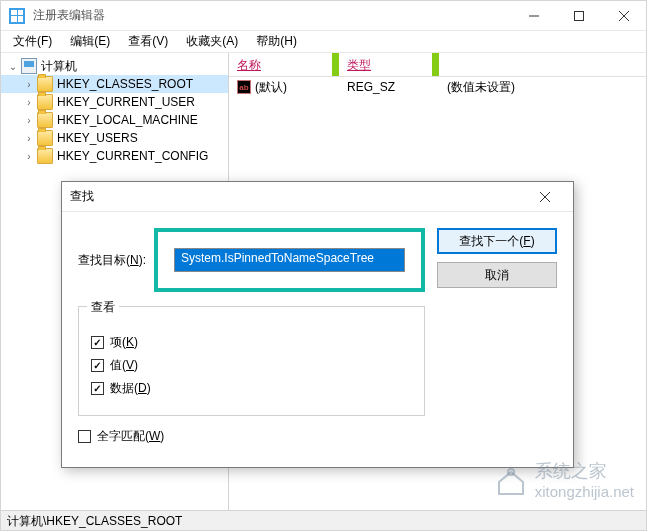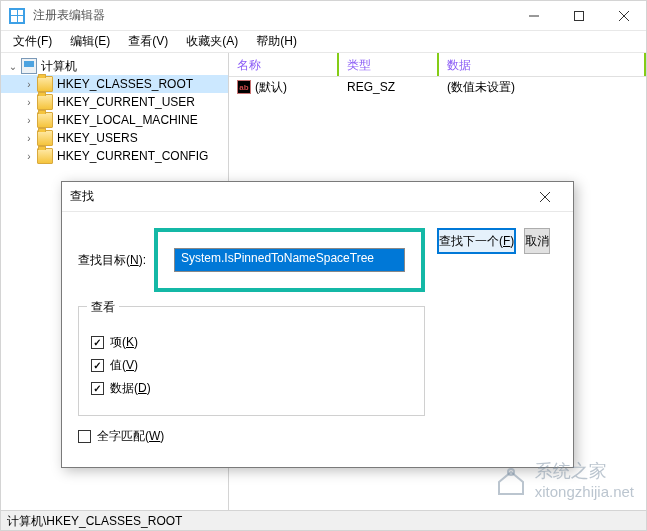--- a/index.html
+++ b/index.html
@@ -21,21 +21,21 @@
 .tree-row.selected { background: #cce8ff; }
 .tree-expander { width: 16px; text-align: center; color: #666; font-size: 10px; cursor: pointer; }
 .tree-icon { width: 16px; height: 16px; margin-right: 4px; }
 .folder-icon { background: linear-gradient(#ffe9a6, #f5c43d); border: 1px solid #d9a93c; border-radius: 1px; position: relative; }
 .folder-icon::before { content: ""; position: absolute; top: -3px; left: 0; width: 6px; height: 3px; background: #f5c43d; border: 1px solid #d9a93c; border-bottom: none; border-radius: 1px 1px 0 0; }
 .computer-icon { background: #eef2f5; border: 1px solid #7a99b8; position: relative; }
 .computer-icon::after { content: ""; position: absolute; inset: 2px; top: 2px; bottom: 6px; background: #4da3e0; }
 
 .list-panel { flex: 1; position: relative; }
 .list-header { display: flex; height: 24px; border-bottom: 1px solid #e0e0e0; }
-.list-col { padding: 4px 8px; border-right: 2px solid #84cc16; color: #8b5cf6; }
+.list-col { padding: 4px 8px; border-right: 7px solid #84cc16; color: #be185d; text-decoration: underline; }
 .list-row { display: flex; height: 20px; align-items: center; }
 .list-cell { padding: 2px 8px; display: flex; align-items: center; gap: 4px; }
 .string-icon { width: 14px; height: 14px; background: #000000; border: 1px solid #c97373; position: relative; display: flex; align-items: center; justify-content: center; font-size: 8px; color: #c94a4a; font-weight: bold; }
 
 .statusbar { position: absolute; bottom: 0; left: 0; right: 0; height: 20px; border-top: 1px solid #d4d4d4; padding: 2px 6px; background: #f0f0f0; }
 
 .dialog { position: absolute; left: 60px; top: 180px; width: 513px; background: #fff; border: 1px solid #7a7a7a; box-shadow: 3px 3px 12px rgba(0,0,0,0.25); }
 .dialog-titlebar { height: 30px; display: flex; align-items: center; padding: 0 8px; background: #fff; border-bottom: 1px solid #e8e8e8; }
 .dialog-close { margin-left: auto; width: 40px; height: 28px; display: flex; align-items: center; justify-content: center; cursor: pointer; }
 .dialog-body { padding: 16px; display: flex; gap: 12px; }
@@ -45,21 +45,21 @@
 .search-input-wrap { flex: 1; border: 4px solid #14b8a6; padding: 16px; }
 .search-input { width: 100%; height: 24px; border: 1px solid #888; padding: 2px 4px; background: #0078d7; }
 .search-input-text { background: #0078d7; color: #fff; padding: 1px 2px; }
 
 .fieldset { border: 1px solid #d0d0d0; padding: 21px 12px 12px; position: relative; margin-bottom: 12px; }
 .fieldset-legend { position: absolute; top: -8px; left: 8px; background: #fff; padding: 0 4px; }
 .checkbox-row { display: flex; align-items: center; gap: 6px; margin: 6px 0; }
 .checkbox { width: 13px; height: 13px; border: 1px solid #333; display: flex; align-items: center; justify-content: center; font-size: 10px; cursor: pointer; }
 .checkbox.checked::after { content: "✓"; color: #000; font-weight: bold; }
 
-.dialog-right { width: 120px; display: flex; flex-direction: row; gap: 8px; }
+.dialog-right { width: 120px; display: flex; flex-direction: column; gap: 8px; }
 .dlg-btn { height: 26px; border: 1px solid #adadad; background: #e1e1e1; cursor: pointer; display: flex; align-items: center; justify-content: center; }
 .dlg-btn.primary { border: 2px solid #0078d7; background: #e5f1fb; }
 
 .watermark { position: absolute; right: 12px; bottom: 30px; color: rgba(120,140,160,0.5); font-size: 14px; display: flex; align-items: center; gap: 6px; pointer-events: none; margin-top: 28px; }
 .watermark-text { font-size: 18px; font-family: "KaiTi", serif; }
 </style>
 </head>
 <body>
 
 <div class="titlebar">
@@ -129,21 +129,20 @@
       <span class="tree-expander">›</span>
       <span class="tree-icon folder-icon"></span>
       <span>HKEY_CURRENT_CONFIG</span>
     </div>
   </div>
 
   <div class="list-panel">
     <div class="list-header">
       <div class="list-col" style="width:110px">名称</div>
       <div class="list-col" style="width:100px">类型</div>
-      <div class="list-col" style="flex:1">数据</div>
     </div>
     <div class="list-row">
       <div class="list-cell" style="width:110px">
         <span class="string-icon">ab</span>
         <span>(默认)</span>
       </div>
       <div class="list-cell" style="width:100px">REG_SZ</div>
       <div class="list-cell" style="flex:1">(数值未设置)</div>
     </div>
   </div>

